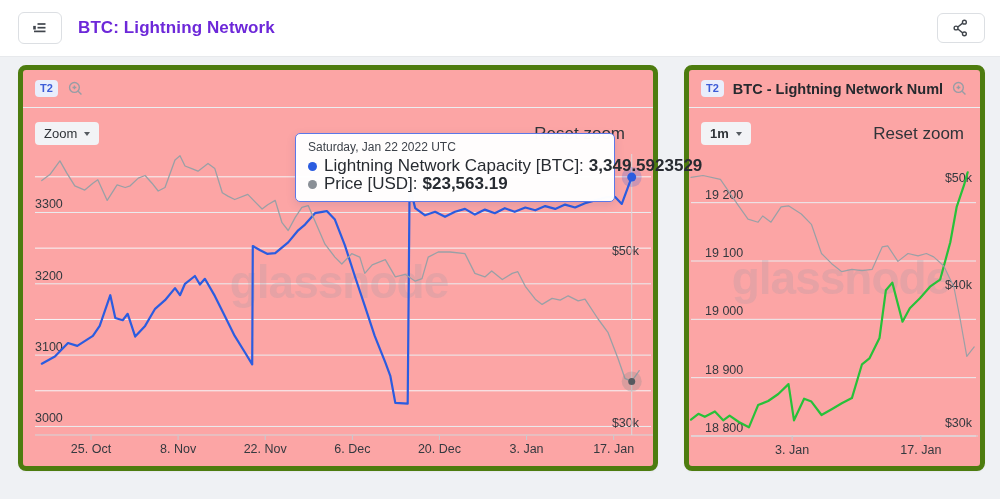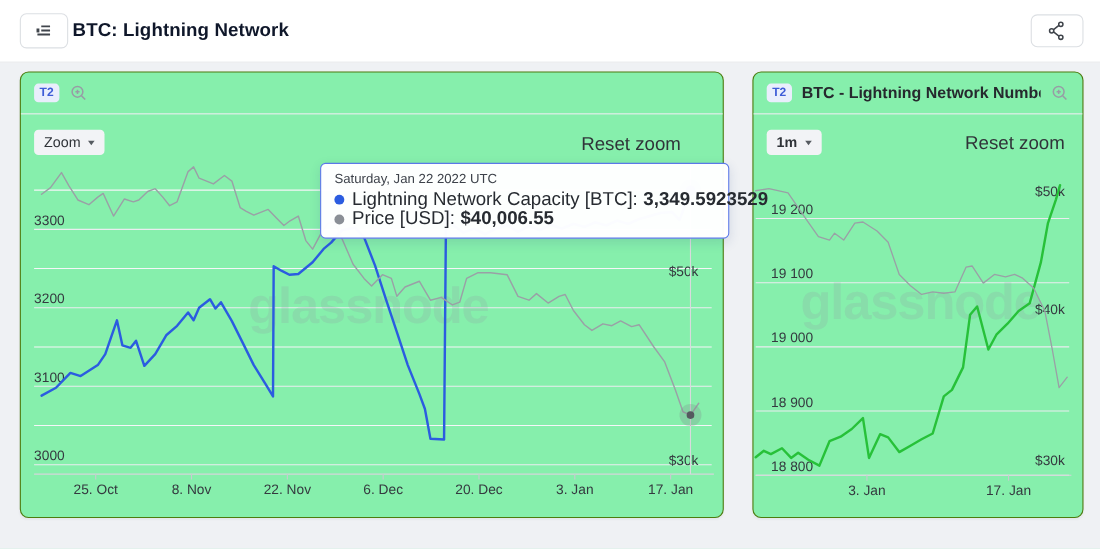--- a/index.html
+++ b/index.html
@@ -13,31 +13,31 @@
   .topbar{
     height:56px;background:#ffffff;border-bottom:1px solid #e7e9ec;
     display:flex;align-items:center;
   }
   .menu-btn{
     margin-left:18px;width:44px;height:32px;background:#fff;
     border:1px solid #dcdfe3;border-radius:6px;display:flex;align-items:center;justify-content:center;
     cursor:pointer;padding:0;
   }
   .topbar-title{
-    margin-left:4px;font-size:17px;font-weight:700;color:#0f172a;letter-spacing:.1px;
+    margin-left:16px;font-size:17px;font-weight:700;color:#6d28d9;letter-spacing:.1px;
   }
   .share-btn{
     margin-left:auto;margin-right:15px;width:48px;height:30px;background:#fff;
     border:1px solid #dcdfe3;border-radius:6px;display:flex;align-items:center;justify-content:center;
     cursor:pointer;padding:0;
   }
   
   .main{display:flex;padding:8px 15px 0 18px;gap:26px;}
   .panel{
-    position:relative;background:#86efac;border:1px solid #4d7c0f;border-radius:8px;
+    position:relative;background:#fca5a5;border:5px solid #4d7c0f;border-radius:8px;
     height:406px;box-shadow:0 1px 2px rgba(16,24,40,.04);box-sizing:border-box;
   }
   .panel-left{width:640px;}
   .panel-right{width:301px;}
   .panel-header{
     height:37px;display:flex;align-items:center;gap:9px;
     padding:0 12px;border-bottom:1px solid #eceef1;position:relative;z-index:2;
   }
   .badge{
     font-size:11px;font-weight:700;color:#3d5cd7;background:#e9eefc;
@@ -45,42 +45,42 @@
   }
   .panel-title{
     font-size:14.5px;font-weight:700;color:#26292e;white-space:nowrap;
     overflow:hidden;flex:1 1 auto;
   }
   .zoomin-btn{background:none;border:none;padding:0;cursor:pointer;flex:0 0 auto;display:flex;}
   .controls{
     position:relative;z-index:2;display:flex;justify-content:space-between;align-items:center;
     margin-top:14px;
   }
-  .panel-left .controls{padding:0 38px 0 12px;align-items:flex-end;}
+  .panel-left .controls{padding:0 28px 0 12px;}
   .panel-right .controls{padding:0 16px 0 12px;}
   .chip{
     background:#f2f3f6;border:none;border-radius:4px;height:23px;
     padding:0 9px;font-size:13px;color:#2f3338;display:flex;align-items:center;cursor:pointer;
     font-family:inherit;
   }
   .chip.bold{font-weight:700;}
   .caret{
     display:inline-block;width:0;height:0;margin-left:7px;
     border-left:3.5px solid transparent;border-right:3.5px solid transparent;
     border-top:4.5px solid #565b61;
   }
   .reset-btn{
     background:none;border:none;padding:0;font-size:17px;color:#303439;cursor:pointer;
     font-family:inherit;
   }
   .chart-svg{position:absolute;left:0;top:0;z-index:1;}
   svg text{font-family:"Liberation Sans","DejaVu Sans",sans-serif;}
   
   .tooltip{
-    position:absolute;left:272px;top:82px;width:372px;z-index:3;box-sizing:border-box;
+    position:absolute;left:272px;top:63px;width:320px;z-index:3;box-sizing:border-box;
     background:rgba(255,255,255,.98);border:1px solid #5b78e8;border-radius:5px;
     padding:6px 12px 8px;box-shadow:0 3px 10px rgba(40,60,120,.13);
   }
   .tt-date{font-size:12px;color:#3d424a;margin-bottom:3px;}
   .tt-row{font-size:17px;color:#272b31;line-height:18px;display:flex;align-items:center;white-space:nowrap;}
   .tt-dot{width:9px;height:9px;border-radius:50%;margin-right:7px;flex:0 0 auto;}
   .tt-val{font-weight:700;margin-left:5px;}
 </style>
 </head>
 <body>
@@ -179,21 +179,21 @@
     <div class="tooltip">
       <div class="tt-date">Saturday, Jan 22 2022 UTC</div>
       <div class="tt-row">
         <span class="tt-dot" style="background: rgb(43, 92, 224);"></span>
         <span>Lightning Network Capacity [BTC]:</span>
         <span class="tt-val">3,349.5923529</span>
       </div>
       <div class="tt-row">
         <span class="tt-dot" style="background: rgb(138, 143, 150);"></span>
         <span>Price [USD]:</span>
-        <span class="tt-val">$40,006.55</span>
+        <span class="tt-val">$23,563.19</span>
       </div>
     </div>
   </section>
 
   <section class="panel panel-right">
     <div class="panel-header">
       <span class="badge">T2</span>
       <span class="panel-title">BTC - Lightning Network Numbe...</span>
       <button class="zoomin-btn">
         <span style="display:flex">

